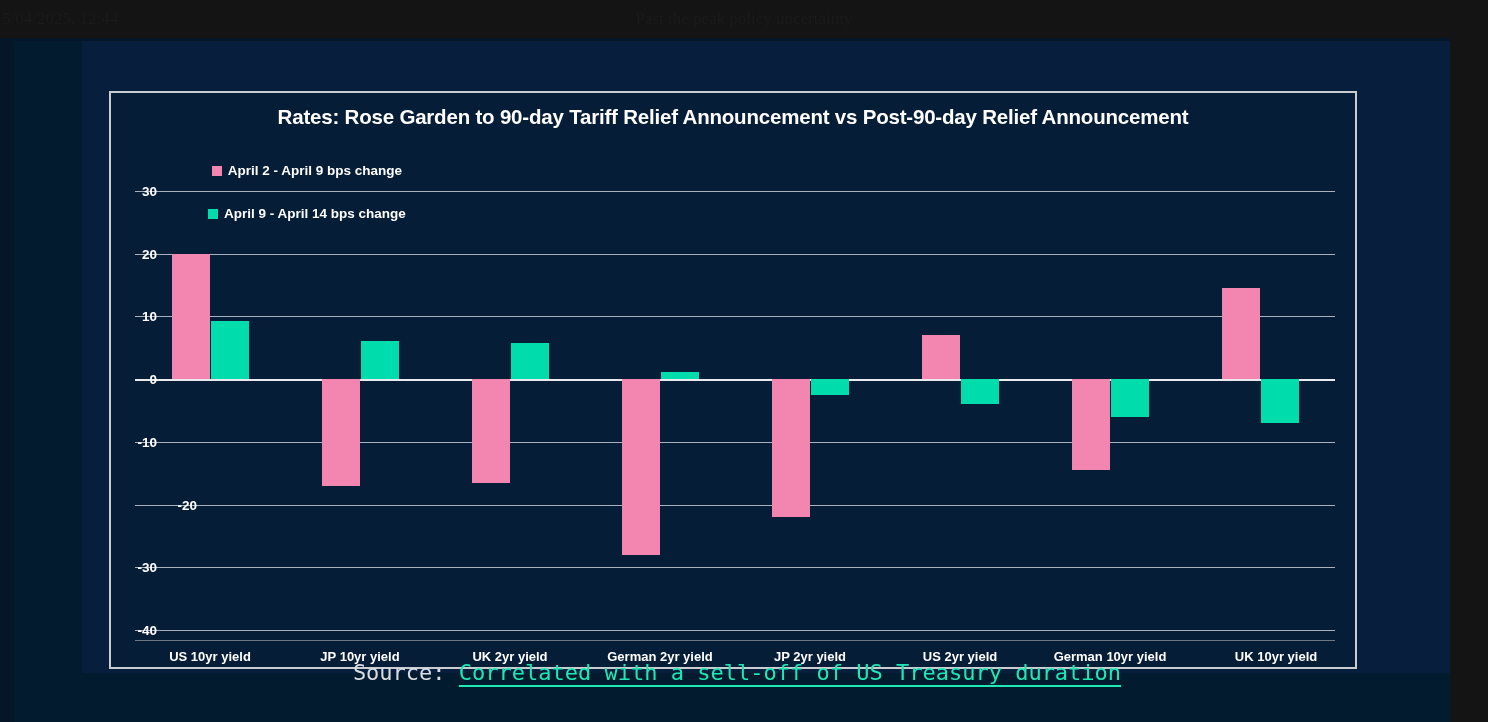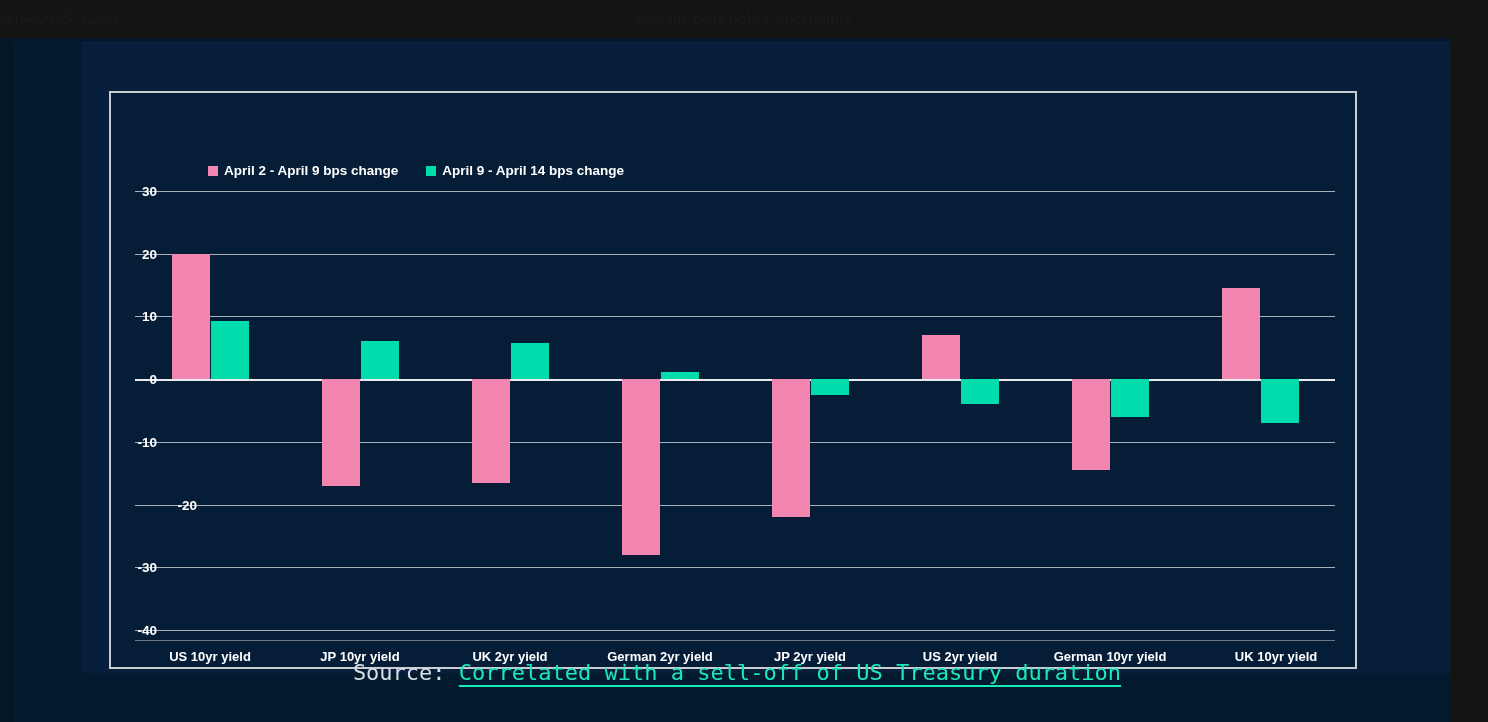--- a/index.html
+++ b/index.html
@@ -95,20 +95,21 @@
   }
 
   
   #legend {
     position: absolute;
     left: 97px;
     top: 70px;
     display: flex;
     align-items: center;
     gap: 28px;
+    flex-direction: column;
   }
   .legend-item {
     display: flex;
     align-items: center;
     gap: 6px;
     color: #ffffff;
     font-size: 13.5px;
     font-weight: bold;
     white-space: nowrap;
   }
@@ -211,20 +212,21 @@
     <span class="hdr-date">5/04/2025, 12:44</span>
     <span class="hdr-title">Past the peak policy uncertainty</span>
   </div>
 
   <div id="slide">
     <div id="slide-inner"></div>
     <div id="slide-band"></div>
 
     <div id="chart-panel">
 
+      <div id="chart-title">Rates: Rose Garden to 90-day Tariff Relief Announcement vs Post-90-day Relief Announcement</div>
 
       <div id="legend">
         <div class="legend-item">
           <span class="legend-swatch" style="background:#f286b0"></span>
           <span>April 2 - April 9 bps change</span>
         </div>
         <div class="legend-item">
           <span class="legend-swatch" style="background:#00dcac"></span>
           <span>April 9 - April 14 bps change</span>
         </div>

